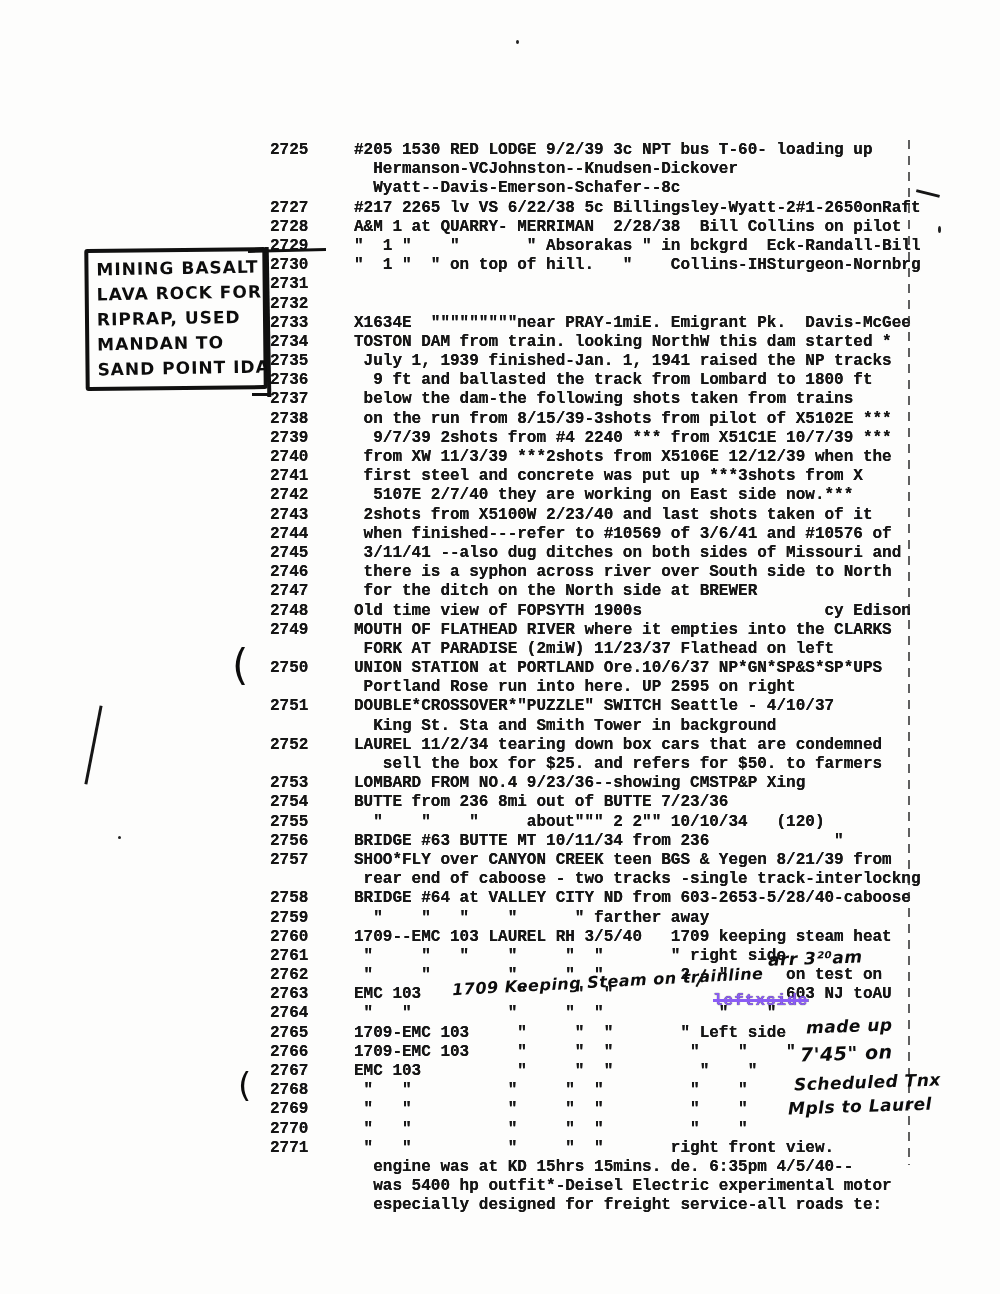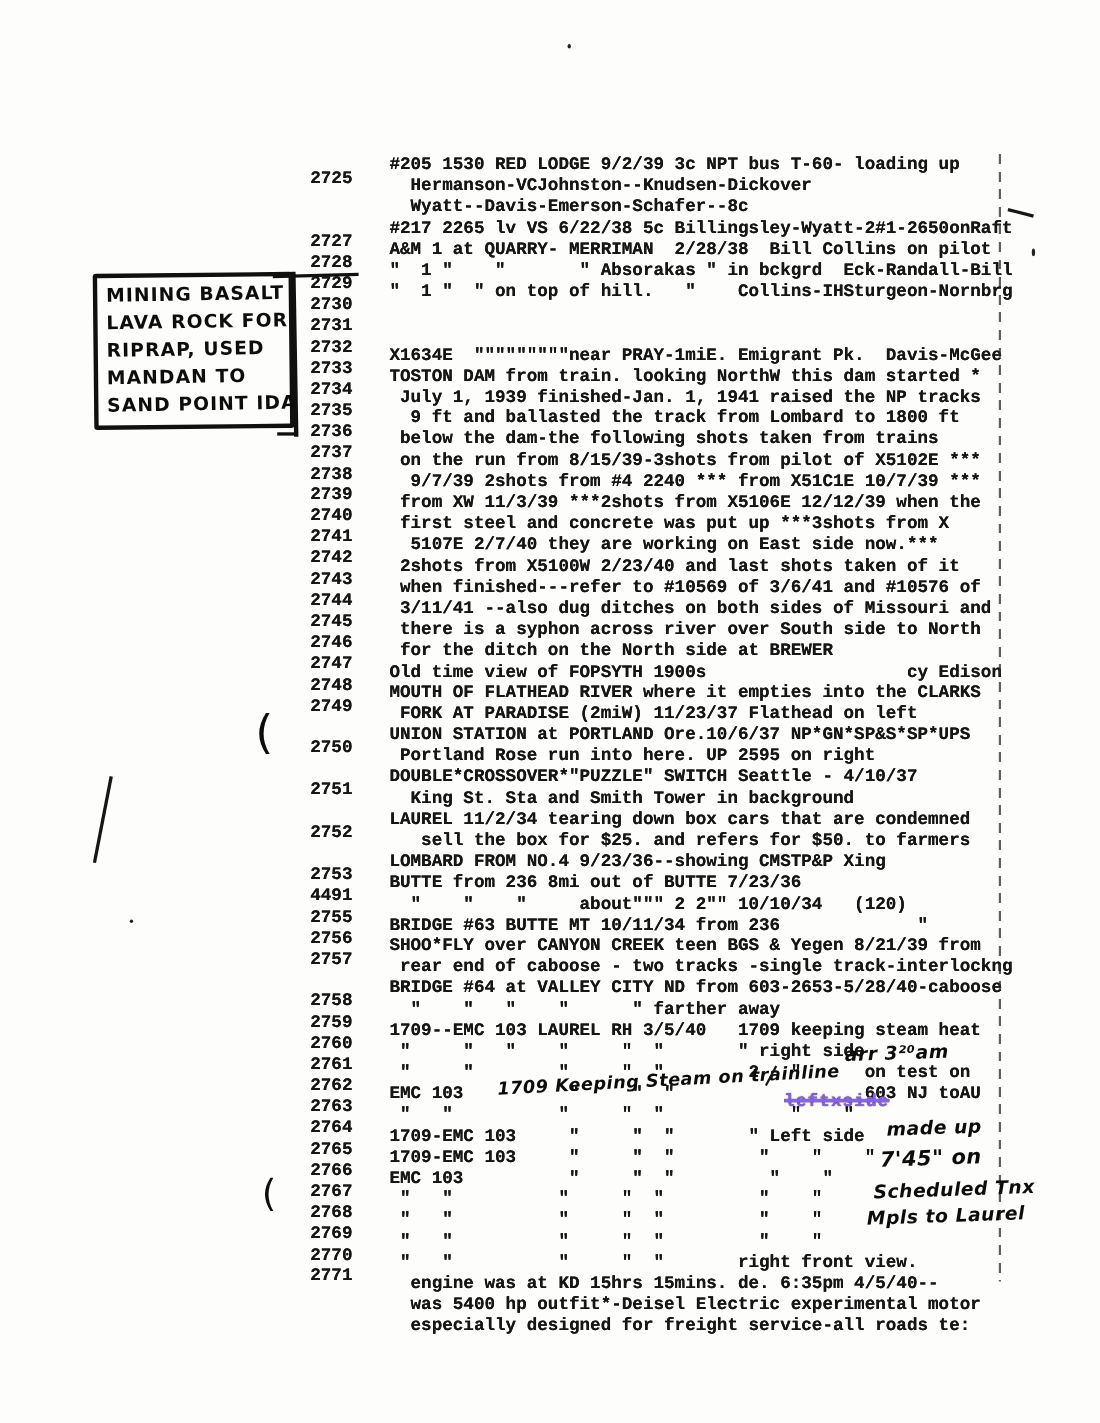--- a/index.html
+++ b/index.html
@@ -14,21 +14,21 @@
   
   .rows { position:absolute; left:0; top:141px; width:1000px; }
   .row { position:relative; height:19.2px; }
   .num, .txt {
     position:absolute; top:0;
     font-family:"Liberation Mono","DejaVu Sans Mono",monospace;
     font-weight:700; font-size:16px; line-height:19.2px;
     white-space:pre; color:#161616;
     text-shadow:0 0 .5px #161616;
   }
-  .num { left:282px;margin-top:12px; }
+  .num { left:270px; }
   .txt { left:354px; }
   
   .margin-rule {
     position:absolute; left:908px; top:140px; width:2px; height:1025px;
     background:repeating-linear-gradient(#2a2a2a 0 9px, transparent 9px 16px);
     opacity:.75;
   }
   
   .note-box {
     position:absolute; left:85px; top:248px; width:182px; height:142px;
@@ -199,21 +199,21 @@
       </div>
       <div class="row">
         <span class="num"></span>
         <span class="txt">   sell the box for $25. and refers for $50. to farmers</span>
       </div>
       <div class="row">
         <span class="num">2753</span>
         <span class="txt">LOMBARD FROM NO.4 9/23/36--showing CMSTP&amp;P Xing</span>
       </div>
       <div class="row">
-        <span class="num">4491</span>
+        <span class="num">2754</span>
         <span class="txt">BUTTE from 236 8mi out of BUTTE 7/23/36</span>
       </div>
       <div class="row">
         <span class="num">2755</span>
         <span class="txt">  "    "    "     about""" 2 2"" 10/10/34   (120)</span>
       </div>
       <div class="row">
         <span class="num">2756</span>
         <span class="txt">BRIDGE #63 BUTTE MT 10/11/34 from 236             "</span>
       </div>

